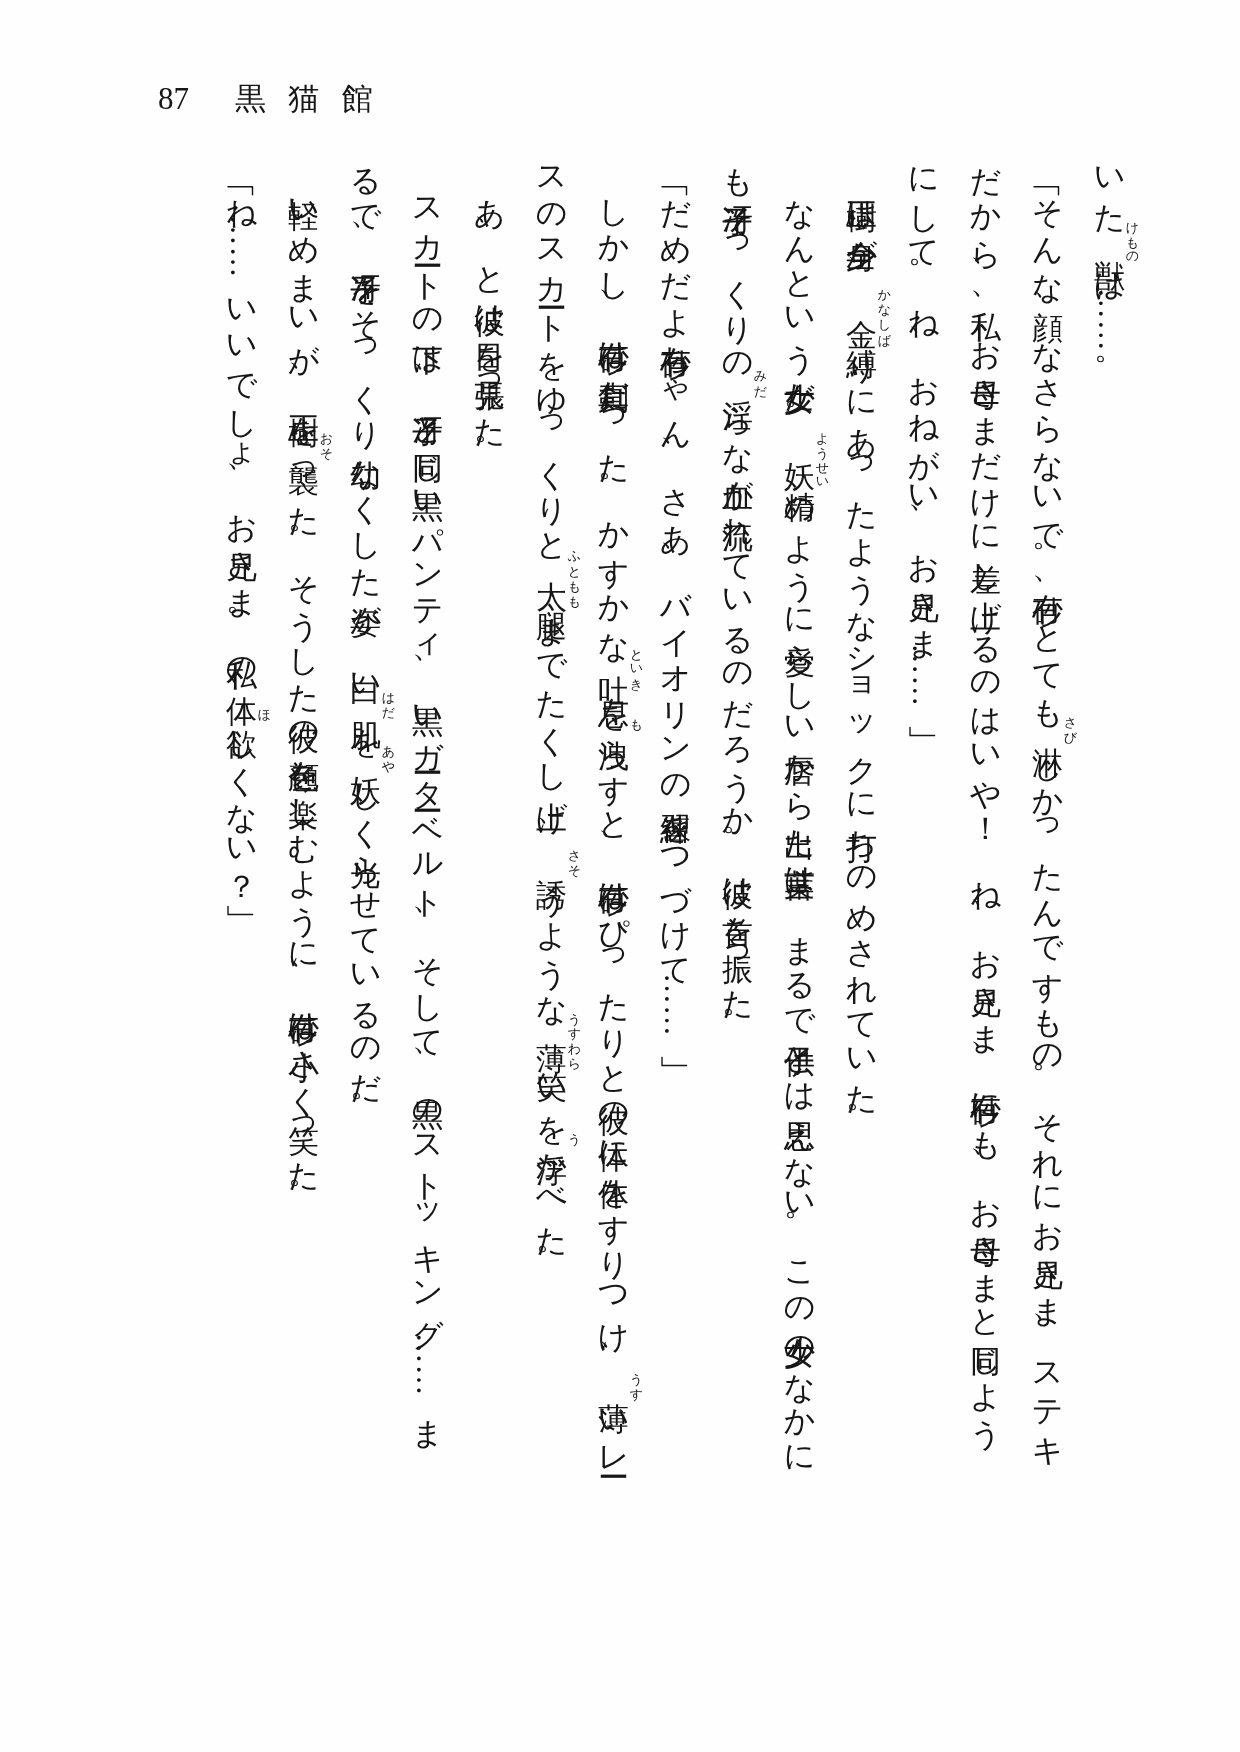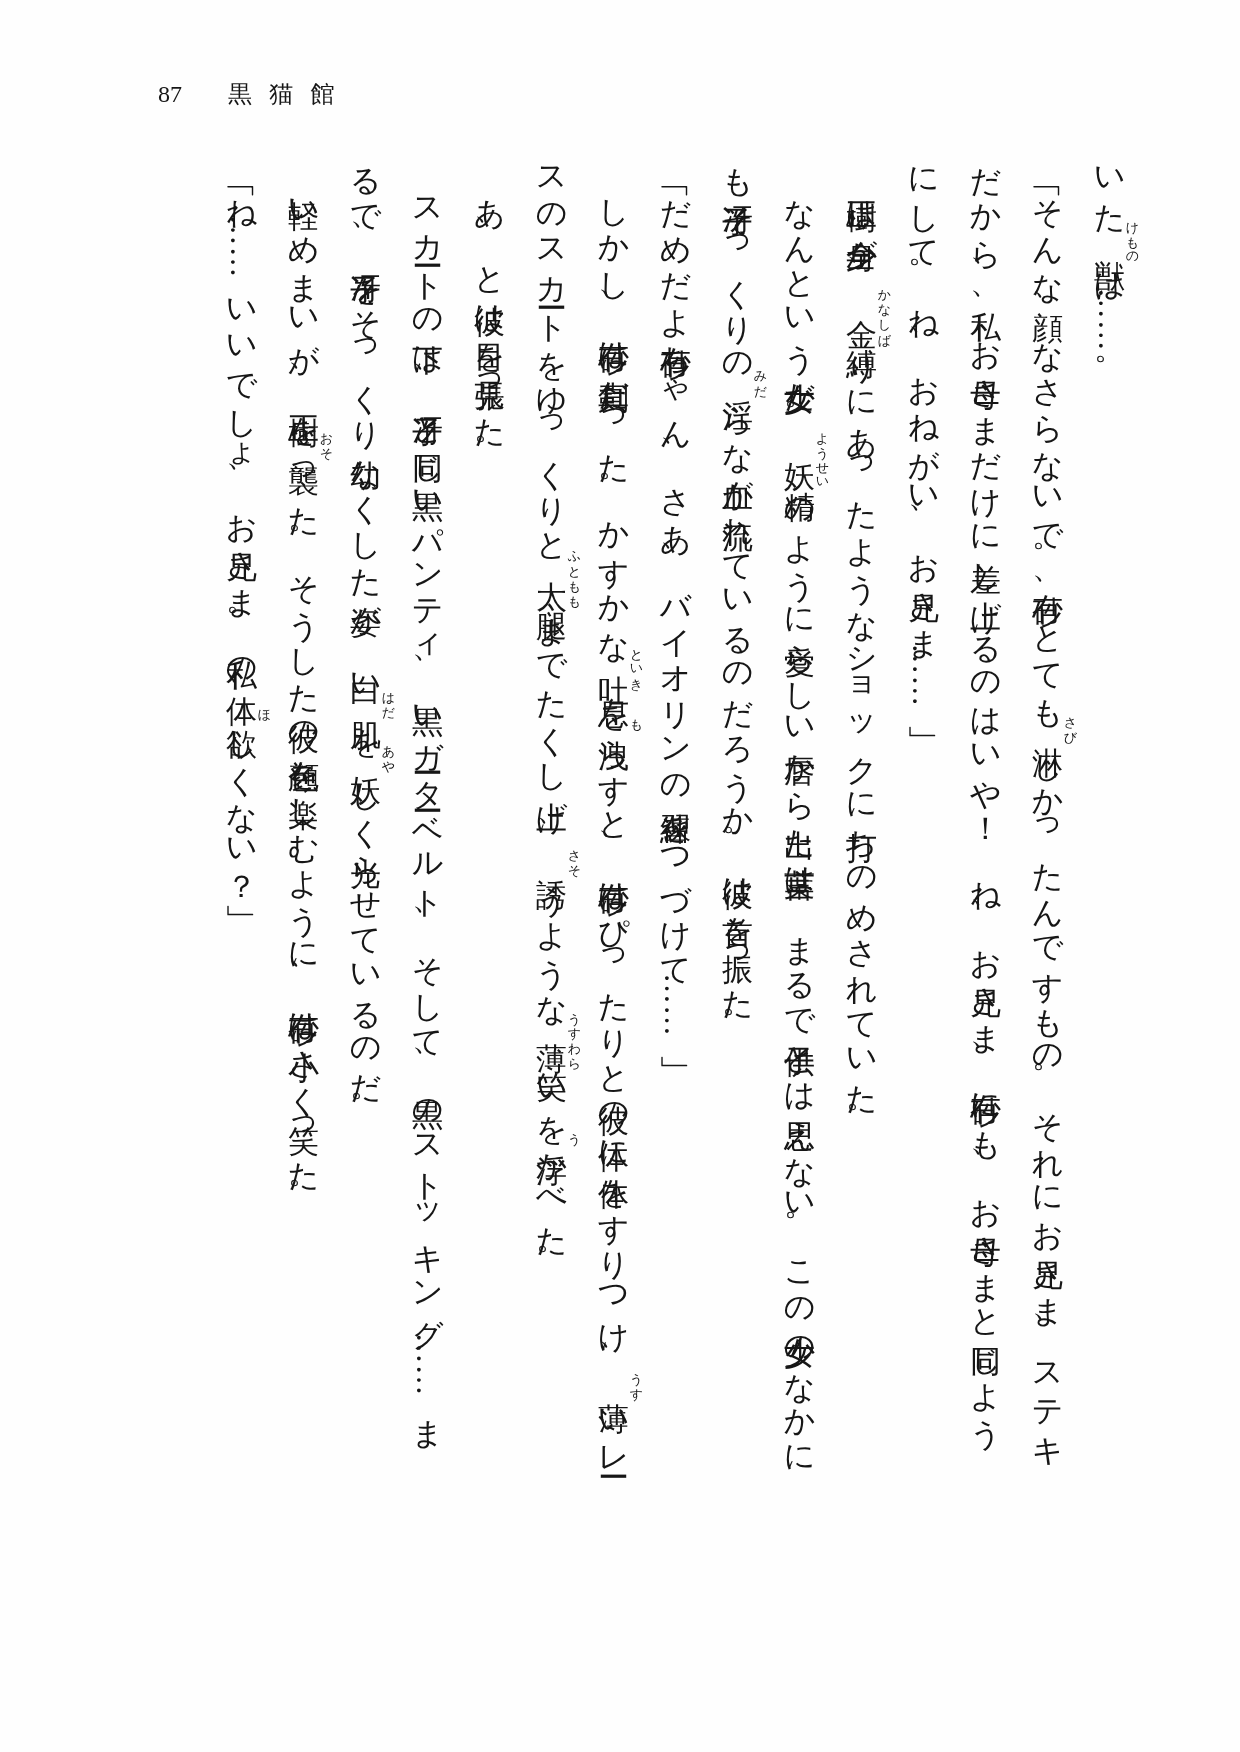--- a/index.html
+++ b/index.html
@@ -18,21 +18,21 @@
     width: 1240px;
     height: 1752px;
     background: #fefefe;
     overflow: hidden;
   }
   
   .header {
     position: absolute;
     top: 78px;
     left: 158px;
-    font-size: 24px;
+    font-size: 31px;
     white-space: nowrap;
     letter-spacing: 0;
   }
   .page-number {
     display: inline-block;
   }
   .running-title {
     display: inline-block;
     margin-left: 46px;
     letter-spacing: 0.72em;

